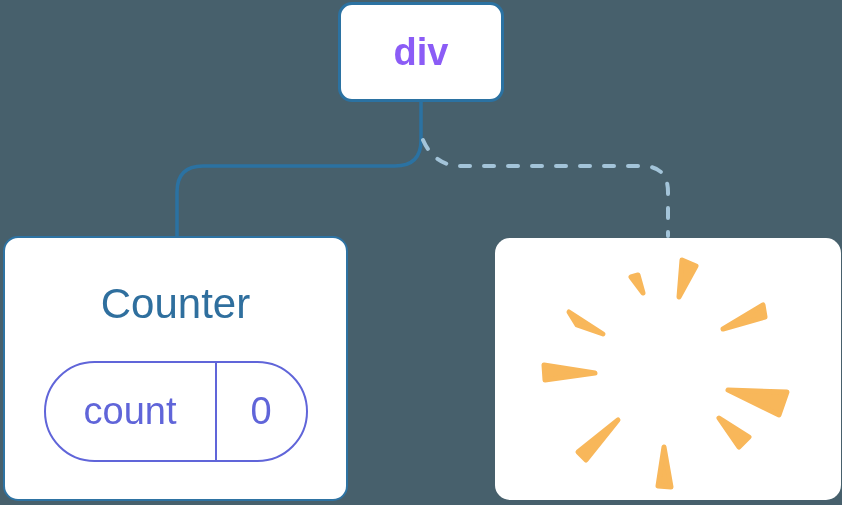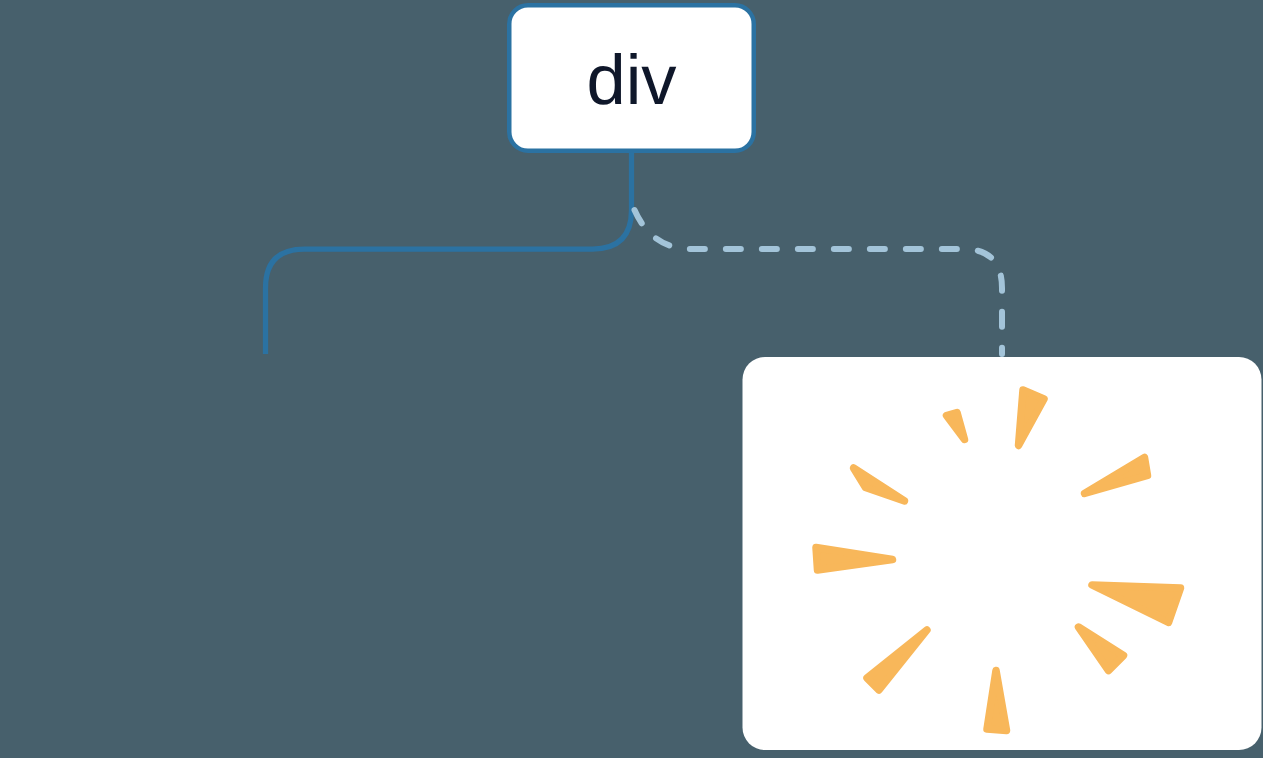--- a/index.html
+++ b/index.html
@@ -10,21 +10,21 @@
   }
   .canvas { position: relative; width: 842px; height: 505px; background: #47606c; }
   .connectors { position: absolute; left: 0; top: 0; width: 842px; height: 505px; }
 
   .node-root {
     position: absolute; left: 338px; top: 2px; width: 166px; height: 100px;
     box-sizing: border-box; background: #ffffff;
     border: 3px solid #2b72a2; border-radius: 14px;
     display: flex; align-items: center; justify-content: center;
   }
-  .node-root .label { font-size: 47px; color: #0f172a; font-weight: 400; }
+  .node-root .label { font-size: 38px; color: #8b5cf6; font-weight: 700; }
 
   .card {
     position: absolute; box-sizing: border-box; background: #ffffff;
     border-radius: 15px;
   }
   .card-counter {
     left: 3px; top: 236px; width: 345px; height: 265px;
     border: 2px solid #2e73a3;
     display: flex; flex-direction: column; align-items: center;
   }
@@ -55,20 +55,27 @@
 
   <svg class="connectors" viewBox="0 0 842 505" fill="none" xmlns="http://www.w3.org/2000/svg">
     <path d="M 421 102 V 140 Q 421 166 395 166 H 203 Q 177 166 177 192 V 236" stroke="#2b72a2" stroke-width="3.5" fill="none"></path>
     <path d="M 423 140 Q 434 165 459 166 H 642 Q 668 166 668 192 V 236" stroke="#a3c4d9" stroke-width="4" fill="none" stroke-linecap="round" stroke-dasharray="10 14"></path>
   </svg>
 
   <div class="node-root">
     <span class="label">div</span>
   </div>
 
+  <div class="card card-counter">
+    <div class="title">Counter</div>
+    <div class="state-pill">
+      <span class="key">count</span>
+      <span class="val">0</span>
+    </div>
+  </div>
 
   <div class="card card-removed">
     <svg width="346" height="262" viewBox="0 0 346 262" xmlns="http://www.w3.org/2000/svg">
       <g stroke-width="5" stroke-linejoin="round" fill="#f8b75a" stroke="#f8b75a">
         <polygon points="136,39 143,37 148,55" fill="#f8b75a"></polygon>
         <polygon points="187,22 201,28 184,59" fill="#f8b75a"></polygon>
         <polygon points="268,67 270,79 228,91" fill="#f8b75a"></polygon>
         <polygon points="74,74 82,87 108,96" fill="#f8b75a"></polygon>
         <polygon points="49,127 50,142 100,135" fill="#f8b75a"></polygon>
         <polygon points="233,152 292,154 284,177" fill="#f8b75a"></polygon>

